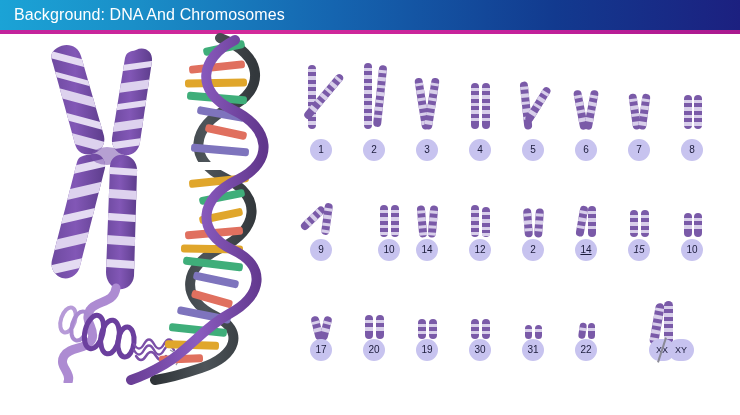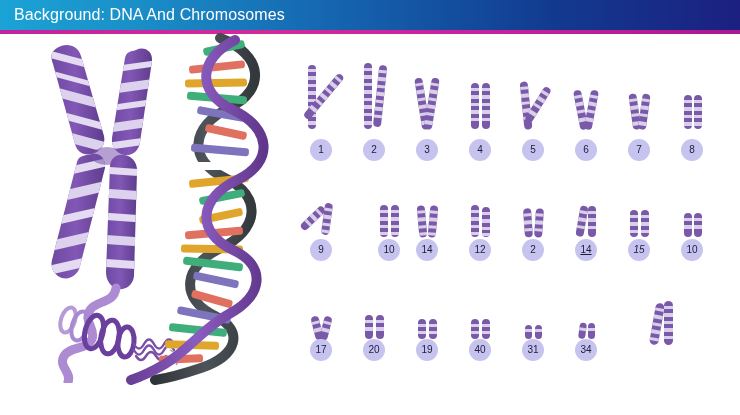--- a/index.html
+++ b/index.html
@@ -674,21 +674,21 @@
             <rect x="17" y="20" width="8" height="20" rx="4" fill="#7a5aa8"></rect>
             <rect x="17" y="25" width="8" height="3" fill="#d8cfea"></rect>
               <rect x="17" y="32" width="8" height="3" fill="#d8cfea"></rect>
           </g>
           <g>
             <rect x="28" y="20" width="8" height="20" rx="4" fill="#7a5aa8"></rect>
             <rect x="28" y="25" width="8" height="3" fill="#d8cfea"></rect>
               <rect x="28" y="32" width="8" height="3" fill="#d8cfea"></rect>
           </g>
         </svg>
-        <span class="kr-label" style="top:44px;">40</span>
+        <span class="kr-label" style="top:44px;">30</span>
       </div>
 
       <div class="kr-cell" style="left:212px; top:0px; height:70px;">
         <svg width="52" height="44" viewBox="0 0 52 44" style="position:absolute;left:0;bottom:22px;">
           <g>
             <rect x="18" y="26" width="7" height="14" rx="3.5" fill="#7a5aa8"></rect>
             <rect x="18" y="30" width="7" height="3" fill="#d8cfea"></rect>
           </g>
           <g>
             <rect x="28" y="26" width="7" height="14" rx="3.5" fill="#7a5aa8"></rect>
@@ -702,21 +702,21 @@
         <svg width="52" height="44" viewBox="0 0 52 44" style="position:absolute;left:0;bottom:22px;">
           <g transform="rotate(8 24 32)">
             <rect x="19" y="24" width="7" height="16" rx="3.5" fill="#7a5aa8"></rect>
             <rect x="19" y="29" width="7" height="3" fill="#d8cfea"></rect>
           </g>
           <g>
             <rect x="28" y="24" width="7" height="16" rx="3.5" fill="#7a5aa8"></rect>
             <rect x="28" y="29" width="7" height="3" fill="#d8cfea"></rect>
           </g>
         </svg>
-        <span class="kr-label" style="top:44px;">34</span>
+        <span class="kr-label" style="top:44px;">22</span>
       </div>
 
       <div class="kr-cell" style="left:330px; top:0px; width:76px; height:70px;">
         <svg width="76" height="52" viewBox="0 0 76 52" style="position:absolute;left:0;bottom:14px;">
           <g transform="rotate(10 32 28)">
             <rect x="27" y="4" width="9" height="42" rx="4.5" fill="#7a5aa8"></rect>
             <rect x="27" y="9" width="9" height="3" fill="#d8cfea"></rect>
               <rect x="27" y="16" width="9" height="4" fill="#d8cfea"></rect>
             <rect x="27" y="24" width="9" height="3" fill="#d8cfea"></rect>
               <rect x="27" y="31" width="9" height="4" fill="#d8cfea"></rect>
@@ -724,17 +724,22 @@
           </g>
           <g>
             <rect x="39" y="2" width="9" height="44" rx="4.5" fill="#7a5aa8"></rect>
             <rect x="39" y="7" width="9" height="3" fill="#d8cfea"></rect>
               <rect x="39" y="14" width="9" height="4" fill="#d8cfea"></rect>
             <rect x="39" y="22" width="9" height="3" fill="#d8cfea"></rect>
               <rect x="39" y="29" width="9" height="4" fill="#d8cfea"></rect>
             <rect x="39" y="37" width="9" height="3" fill="#d8cfea"></rect>
           </g>
         </svg>
+        <div class="sex-labels" style="top:44px;">
+          <span class="kr-label wide" style="left:17px; transform:none; top:0;">XX</span>
+          <span class="slash"></span>
+          <span class="kr-label wide" style="left:36px; transform:none; top:0;">XY</span>
+        </div>
       </div>
     </div>
 
   </div>
 </div>
 
 </body></html>

